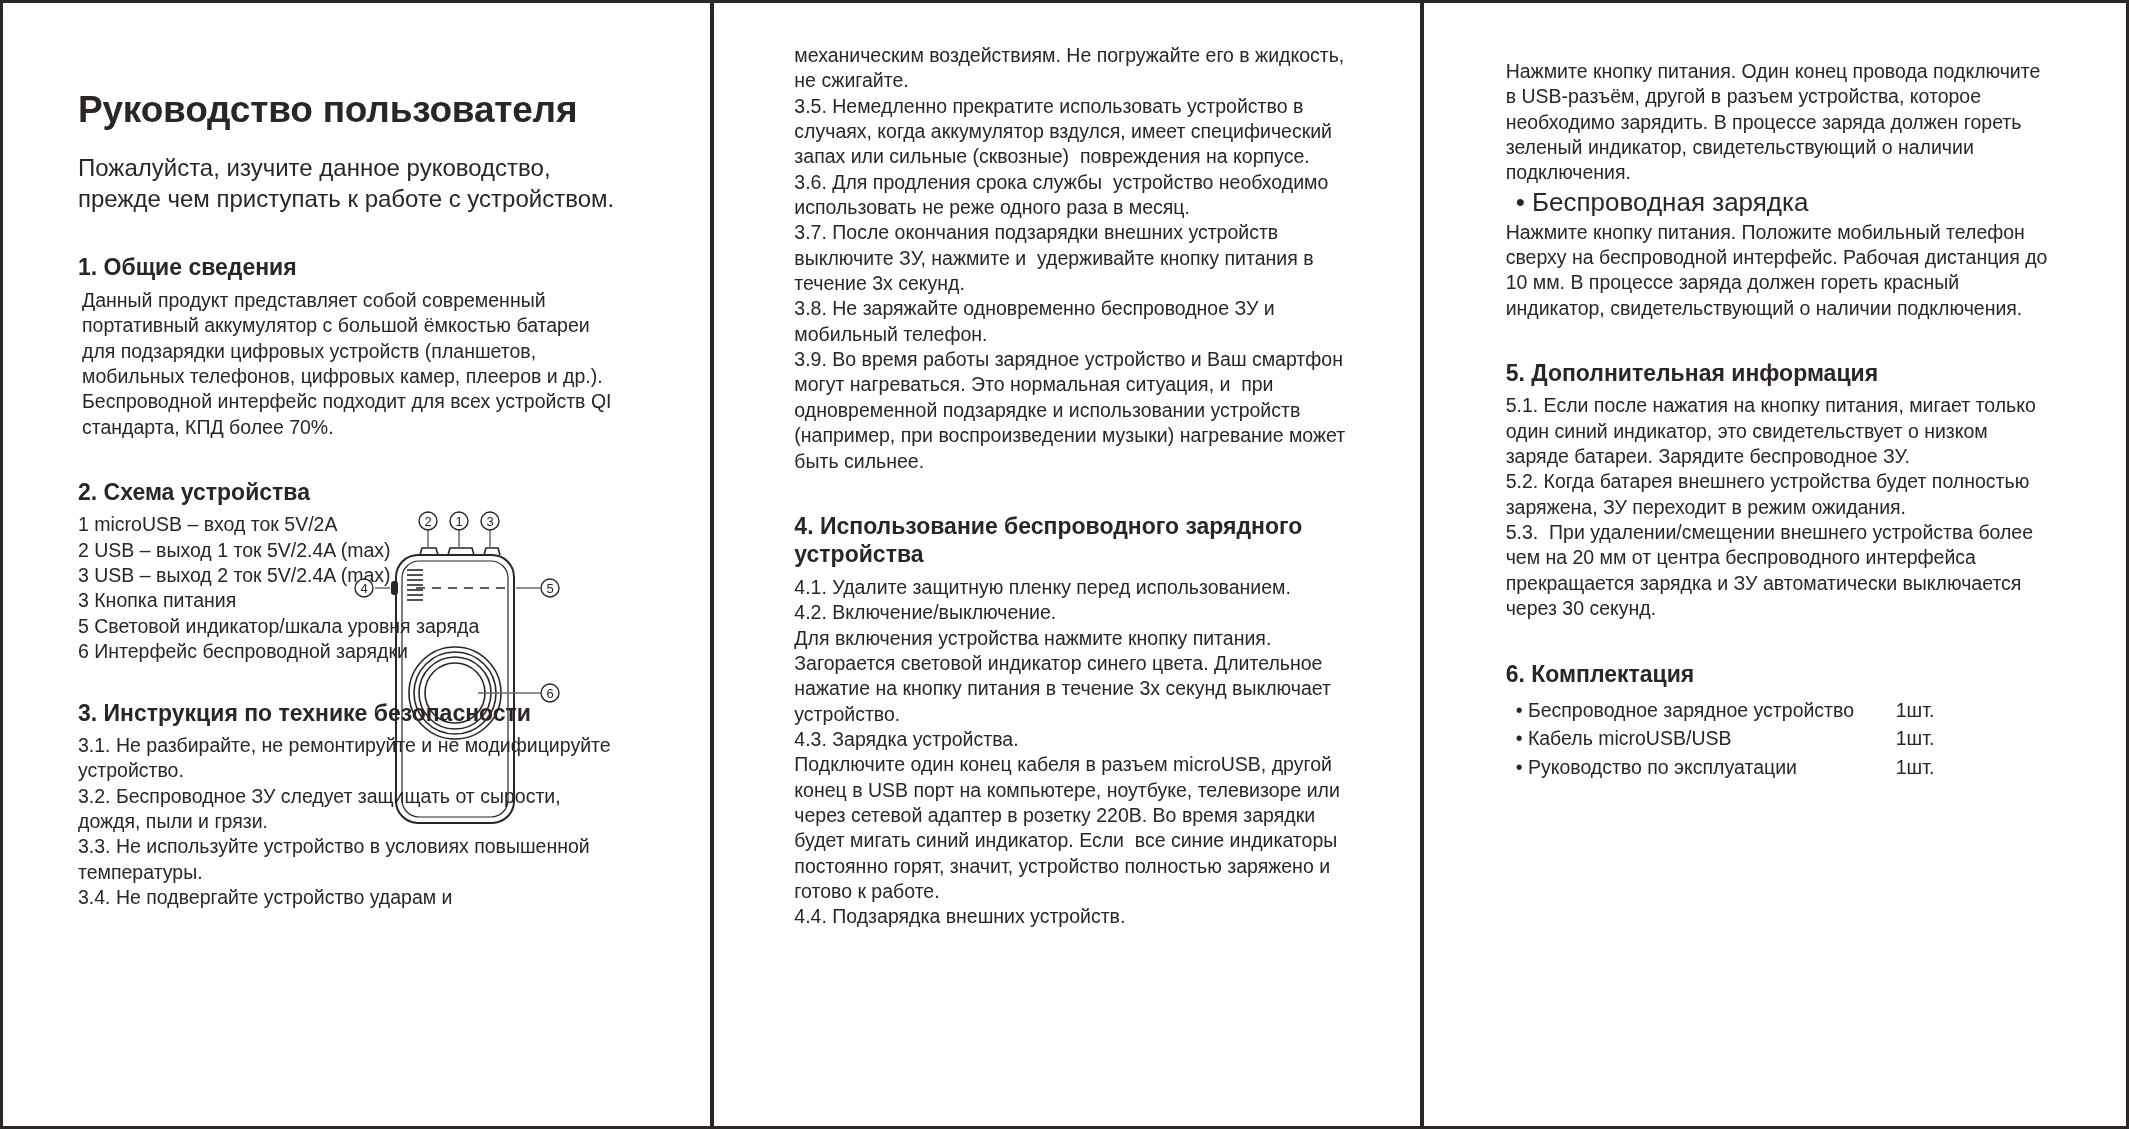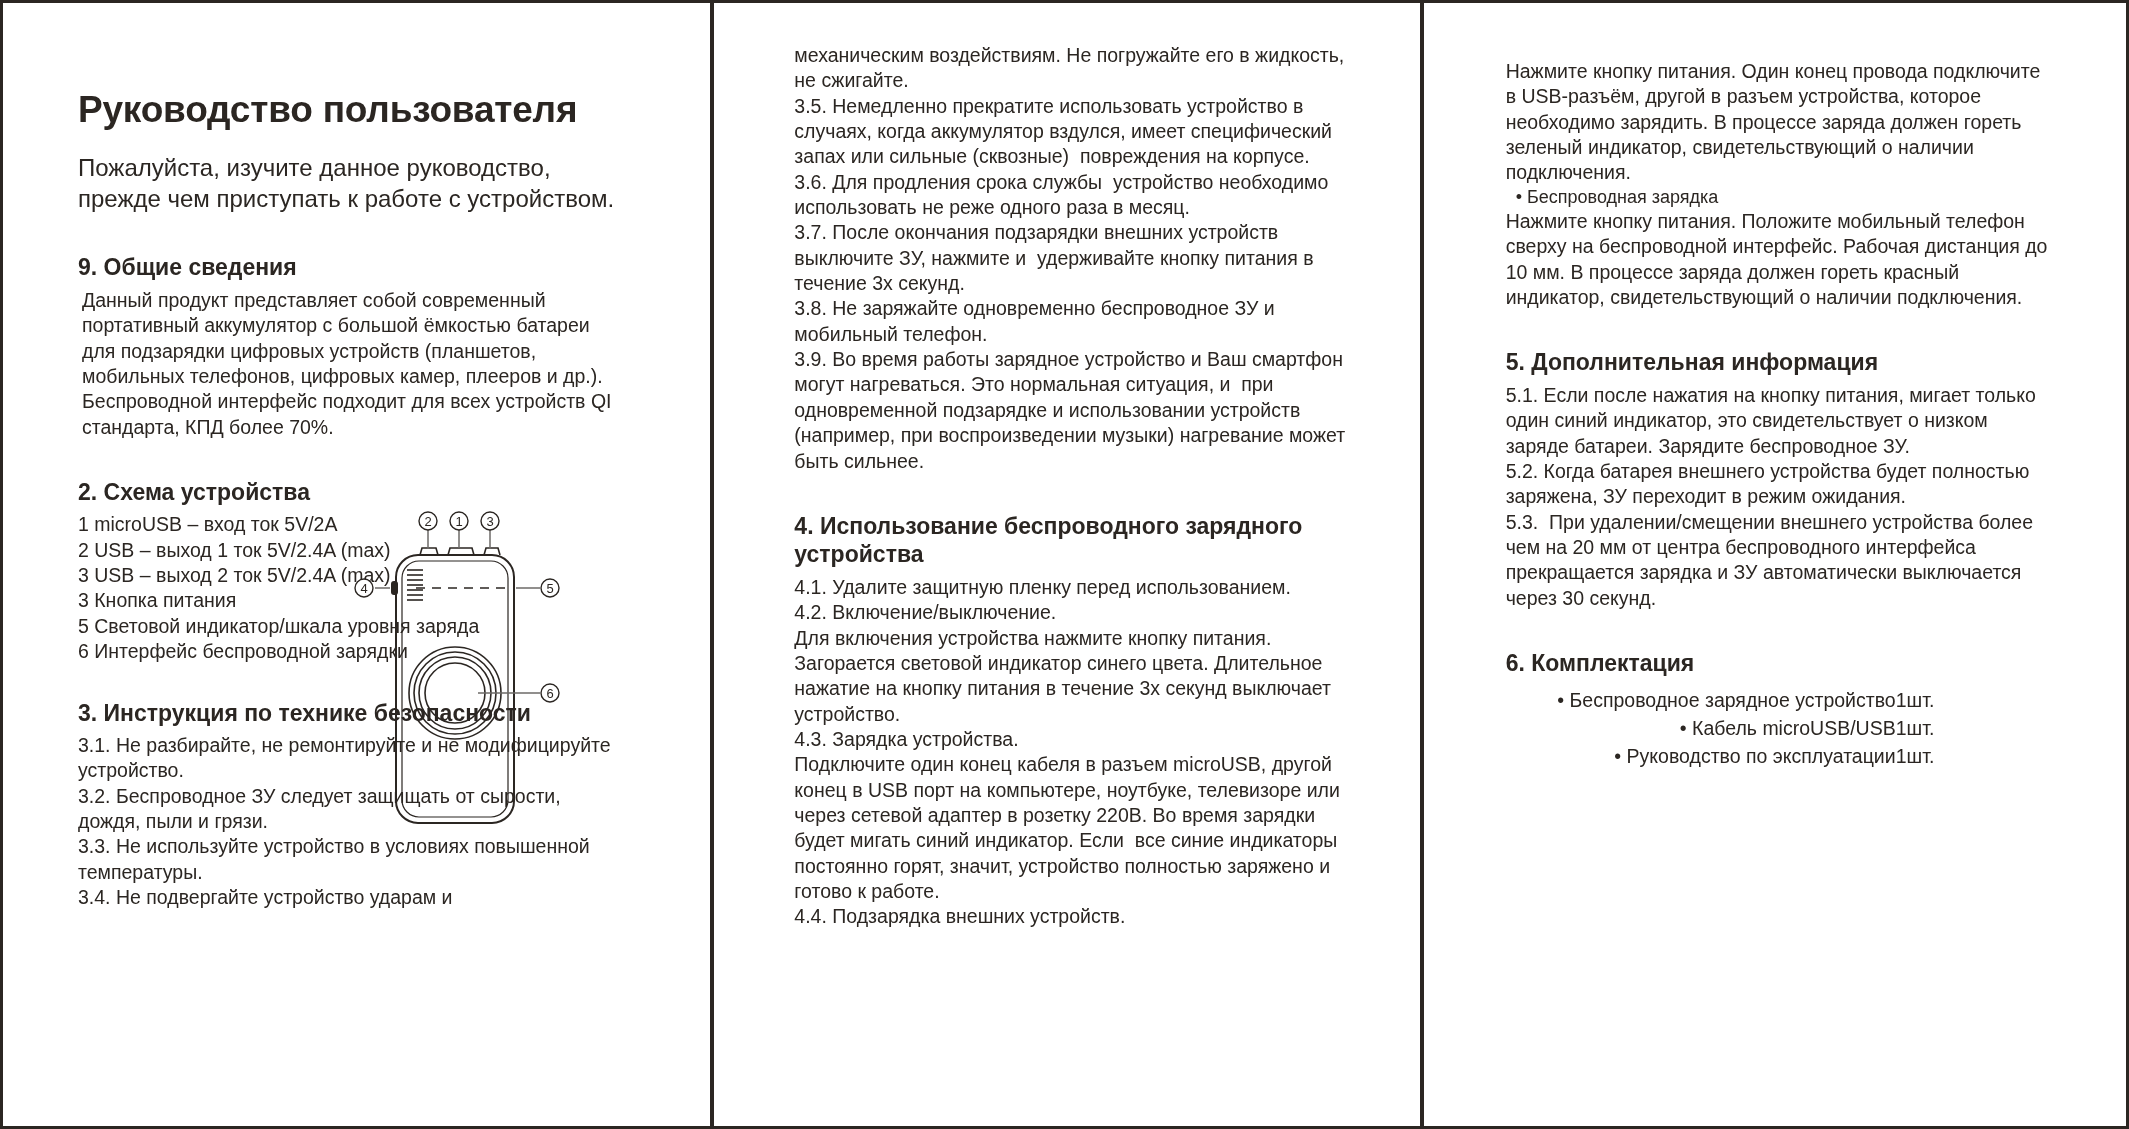--- a/index.html
+++ b/index.html
@@ -63,30 +63,30 @@
 
   p.body {
     font-size: 19.5px;
     line-height: 1.30;
     margin: 4px;
   }
 
   .lines { font-size: 19.5px; line-height: 1.30; }
   .lines div { white-space: pre-wrap; }
 
-  .bullet-line { font-size: 18px; line-height: 1.30; padding-left: 10px; }
+  .bullet-line { font-size: 26px; line-height: 1.30; padding-left: 10px; }
 
   
   .kit { margin-top: 8px; }
   .kit-row {
     display: flex;
     font-size: 19.5px;
     line-height: 1.45;
   }
-  .kit-name { padding-left: 10px; width: 380px; text-align: right; }
+  .kit-name { padding-left: 10px; width: 380px; }
   .kit-qty { width: 90px; }
 
   
   .diagram {
     position: absolute;
     left: 325px;
     top: 505px;
     width: 330px;
     height: 330px;
   }
@@ -97,21 +97,21 @@
 
 <div class="page">
   <div class="columns">
 
     <div class="col col-1">
 
       <h1 class="title">Руководство пользователя</h1>
 
       <p class="intro">Пожалуйста, изучите данное руководство, прежде чем приступать к работе с устройством.</p>
 
-      <h2 class="sec">9. Общие сведения</h2>
+      <h2 class="sec">1. Общие сведения</h2>
       <p class="body">Данный продукт представляет собой современный портативный аккумулятор с большой ёмкостью батареи для подзарядки цифровых устройств (планшетов, мобильных телефонов, цифровых камер, плееров и др.). Беспроводной интерфейс подходит для всех устройств QI стандарта, КПД более 70%.</p>
 
       <h2 class="sec">2. Схема устройства</h2>
       <div class="lines">
         <div>1 microUSB – вход ток 5V/2A</div>
         <div>2 USB – выход 1 ток 5V/2.4A (max)</div>
         <div>3 USB – выход 2 ток 5V/2.4A (max)</div>
         <div>3 Кнопка питания</div>
         <div>5 Световой индикатор/шкала уровня заряда</div>
         <div>6 Интерфейс беспроводной зарядки</div>

